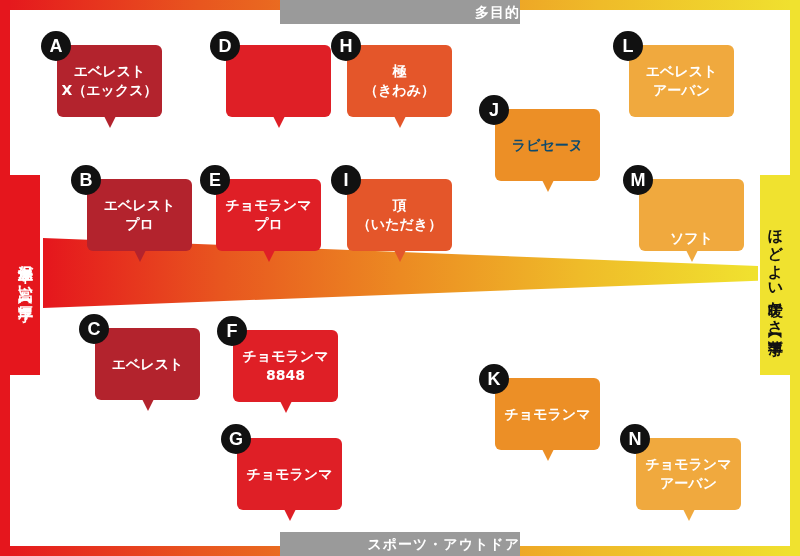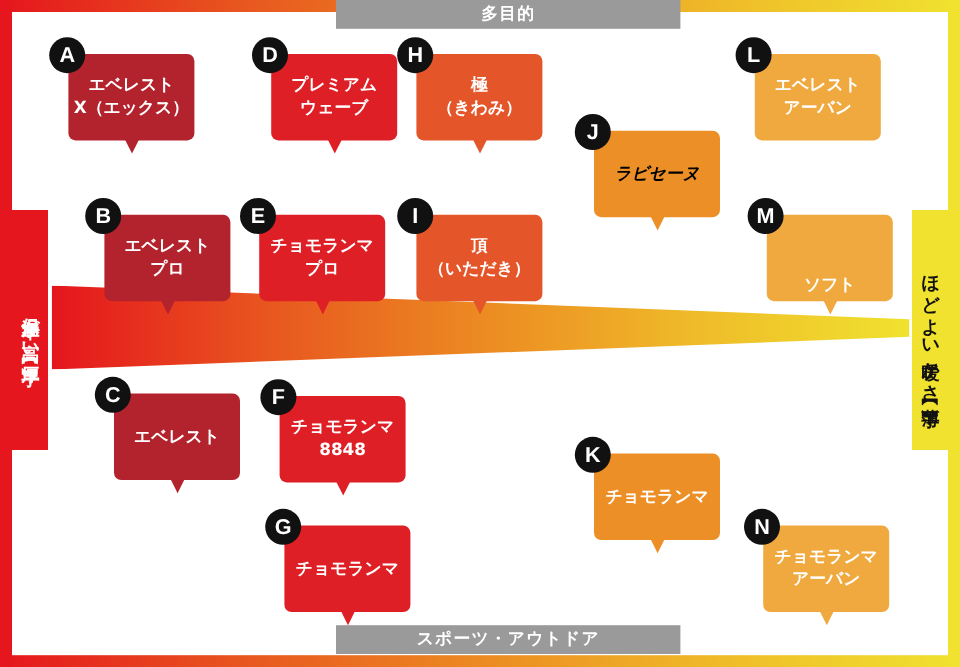--- a/index.html
+++ b/index.html
@@ -2,23 +2,23 @@
 <html><head>
 <meta charset="utf-8">
 <style>
   html, body { margin: 0; padding: 0; }
   body { width: 800px; height: 556px; position: relative; overflow: hidden; background: #ffffff; font-family: "DejaVu Sans", "Liberation Sans", sans-serif; }
   .frame-top, .frame-bottom { position: absolute; left: 0; width: 800px; height: 10px; background: linear-gradient(to right, #e5161d 0%, #e8561f 25%, #ec8a22 50%, #efbb29 75%, #f0e22f 100%); }
   .frame-top { top: 0; }
   .frame-bottom { bottom: 0; }
   .frame-left { position: absolute; left: 0; top: 0; width: 10px; height: 556px; background: #e5161d; }
   .frame-right { position: absolute; right: 0; top: 0; width: 10px; height: 556px; background: #f0e22f; }
-  .axis-label-h { position: absolute; left: 280px; width: 287px; height: 24px; background: #9a9a9a; color: #ffffff; font-size: 14px; font-weight: bold; text-align: center; line-height: 24px; letter-spacing: 1px; }
+  .axis-label-h { position: absolute; left: 280px; width: 240px; height: 24px; background: #9a9a9a; color: #ffffff; font-size: 14px; font-weight: bold; text-align: right; line-height: 24px; letter-spacing: 1px; }
   .axis-top { top: 0; }
-  .axis-bottom { bottom: 11px; }
+  .axis-bottom { bottom: 0; }
   .axis-label-v { position: absolute; top: 175px; width: 30px; height: 200px; display: flex; align-items: center; justify-content: center; writing-mode: vertical-rl; font-size: 15px; font-weight: bold; letter-spacing: 1px; }
   .axis-left { left: 10px; background: #e5161d; color: #ffffff; }
   .axis-right { right: 10px; background: #f0e22f; color: #111111; }
   .wedge { position: absolute; left: 43px; top: 238px; width: 715px; height: 70px; background: linear-gradient(to right, #e5161d 0%, #e8561f 25%, #ec8a22 50%, #efbb29 75%, #f0e22f 100%); clip-path: polygon(0 0, 100% 40%, 100% 61%, 0 100%); }
   .bubble { position: absolute; width: 105px; height: 72px; border-radius: 6px; color: #ffffff; font-size: 14px; font-weight: bold; display: flex; align-items: center; justify-content: center; text-align: center; line-height: 19px; white-space: pre-line; }
   .bubble .tail { position: absolute; left: 50%; bottom: -11px; margin-left: -6px; width: 0; height: 0; border-left: 6px solid transparent; border-right: 6px solid transparent; border-top: 12px solid currentColor; }
   .bubble .badge { position: absolute; left: -16px; top: -14px; width: 30px; height: 30px; border-radius: 50%; background: #111111; color: #ffffff; font-size: 18px; font-weight: bold; line-height: 30px; text-align: center; font-family: "Liberation Sans", sans-serif; }
   .bubble .label { position: relative; }
 </style>
 </head>
@@ -35,31 +35,30 @@
 <div class="axis-label-v axis-right">ほどよい暖かさ【薄手】</div>
 
 <div class="wedge"></div>
 
 <div id="bubbles">
     <div class="bubble" style="left: 57px; top: 45px; background: rgb(179, 35, 45); color: rgb(179, 35, 45);"><span class="tail"></span><span class="badge">A</span><span class="label" style="color: rgb(255, 255, 255);">エベレスト
 X（エックス）</span></div>
     <div class="bubble" style="left: 87px; top: 179px; background: rgb(179, 35, 45); color: rgb(179, 35, 45);"><span class="tail"></span><span class="badge">B</span><span class="label" style="color: rgb(255, 255, 255);">エベレスト
 プロ</span></div>
     <div class="bubble" style="left: 95px; top: 328px; background: rgb(179, 35, 45); color: rgb(179, 35, 45);"><span class="tail"></span><span class="badge">C</span><span class="label" style="color: rgb(255, 255, 255);">エベレスト</span></div>
-    <div class="bubble" style="left: 226px; top: 45px; background: rgb(223, 31, 38); color: rgb(223, 31, 38);"><span class="tail"></span><span class="badge">D</span><span class="label" style="color: rgb(255, 255, 255);">プレミアム
-ウェーブ</span></div>
+    <div class="bubble" style="left: 226px; top: 45px; background: rgb(223, 31, 38); color: rgb(223, 31, 38);"><span class="tail"></span><span class="badge">D</span></div>
     <div class="bubble" style="left: 216px; top: 179px; background: rgb(223, 31, 38); color: rgb(223, 31, 38);"><span class="tail"></span><span class="badge">E</span><span class="label" style="color: rgb(255, 255, 255);">チョモランマ
 プロ</span></div>
     <div class="bubble" style="left: 233px; top: 330px; background: rgb(223, 31, 38); color: rgb(223, 31, 38);"><span class="tail"></span><span class="badge">F</span><span class="label" style="color: rgb(255, 255, 255);">チョモランマ
 8848</span></div>
     <div class="bubble" style="left: 237px; top: 438px; background: rgb(223, 31, 38); color: rgb(223, 31, 38);"><span class="tail"></span><span class="badge">G</span><span class="label" style="color: rgb(255, 255, 255);">チョモランマ</span></div>
     <div class="bubble" style="left: 347px; top: 45px; background: rgb(228, 86, 42); color: rgb(228, 86, 42);"><span class="tail"></span><span class="badge">H</span><span class="label" style="color: rgb(255, 255, 255);">極
 （きわみ）</span></div>
     <div class="bubble" style="left: 347px; top: 179px; background: rgb(228, 86, 42); color: rgb(228, 86, 42);"><span class="tail"></span><span class="badge">I</span><span class="label" style="color: rgb(255, 255, 255);">頂
 （いただき）</span></div>
-    <div class="bubble" style="left: 495px; top: 109px; background: rgb(236, 143, 38); color: rgb(236, 143, 38);"><span class="tail"></span><span class="badge">J</span><span class="label" style="color: #000000; font-style: italic;">ラビセーヌ</span></div>
+    <div class="bubble" style="left: 495px; top: 109px; background: rgb(236, 143, 38); color: rgb(236, 143, 38);"><span class="tail"></span><span class="badge">J</span><span class="label" style="color: #0c4a6e;">ラビセーヌ</span></div>
     <div class="bubble" style="left: 495px; top: 378px; background: rgb(236, 143, 38); color: rgb(236, 143, 38);"><span class="tail"></span><span class="badge">K</span><span class="label" style="color: rgb(255, 255, 255);">チョモランマ</span></div>
     <div class="bubble" style="left: 629px; top: 45px; background: rgb(240, 169, 62); color: rgb(240, 169, 62);"><span class="badge">L</span><span class="label" style="color: rgb(255, 255, 255);">エベレスト
 アーバン</span></div>
     <div class="bubble" style="left: 639px; top: 179px; background: rgb(240, 169, 62); color: rgb(240, 169, 62);"><span class="tail"></span><span class="badge">M</span><span class="label" style="color: rgb(255, 255, 255); margin-top: 47px;">ソフト</span></div>
     <div class="bubble" style="left: 636px; top: 438px; background: rgb(240, 169, 62); color: rgb(240, 169, 62);"><span class="tail"></span><span class="badge">N</span><span class="label" style="color: rgb(255, 255, 255);">チョモランマ
 アーバン</span></div>
   </div>
 
 </body></html>

